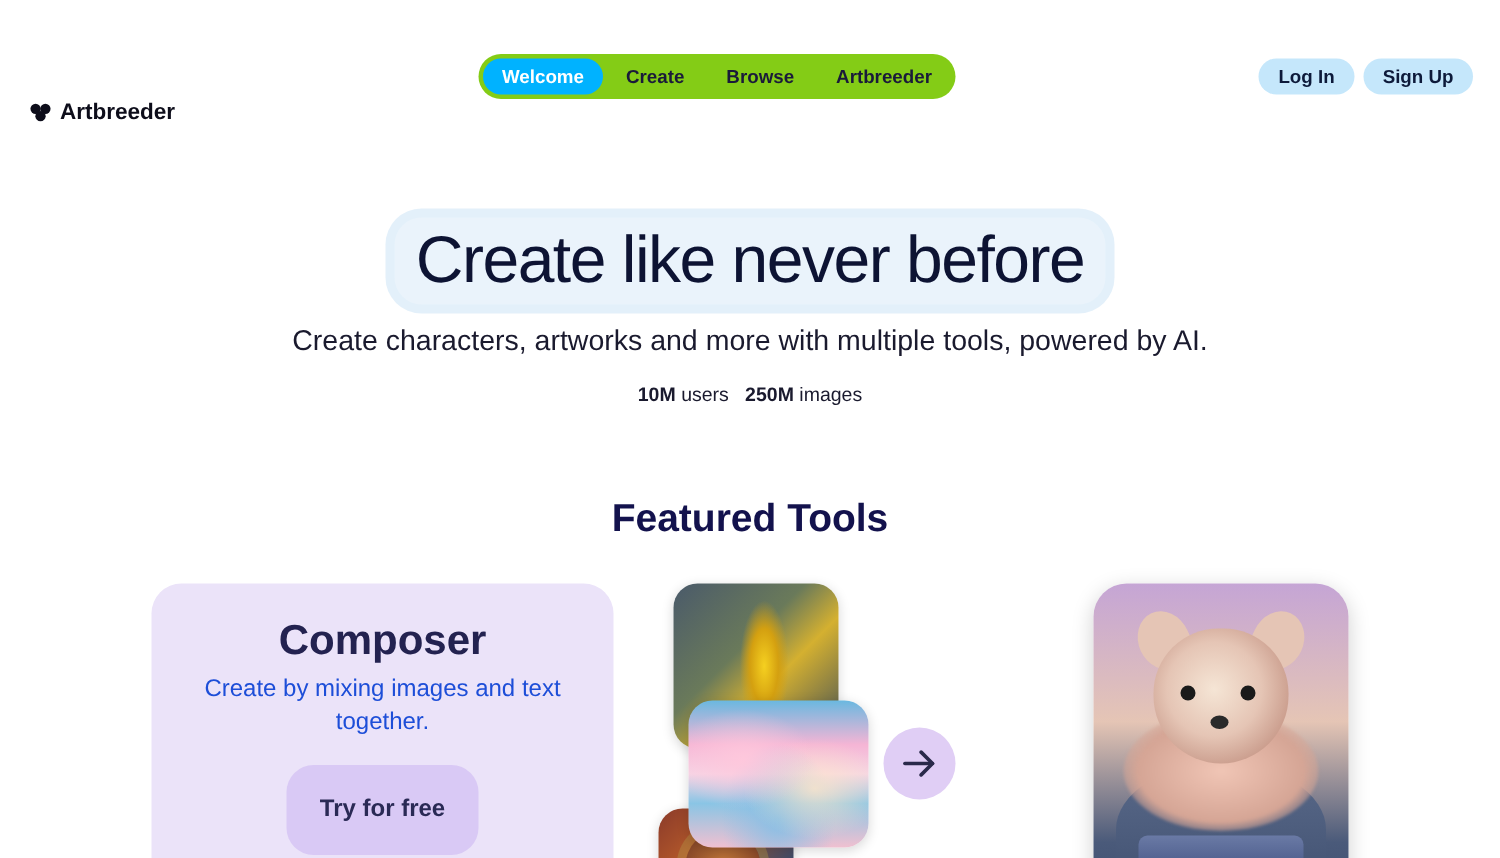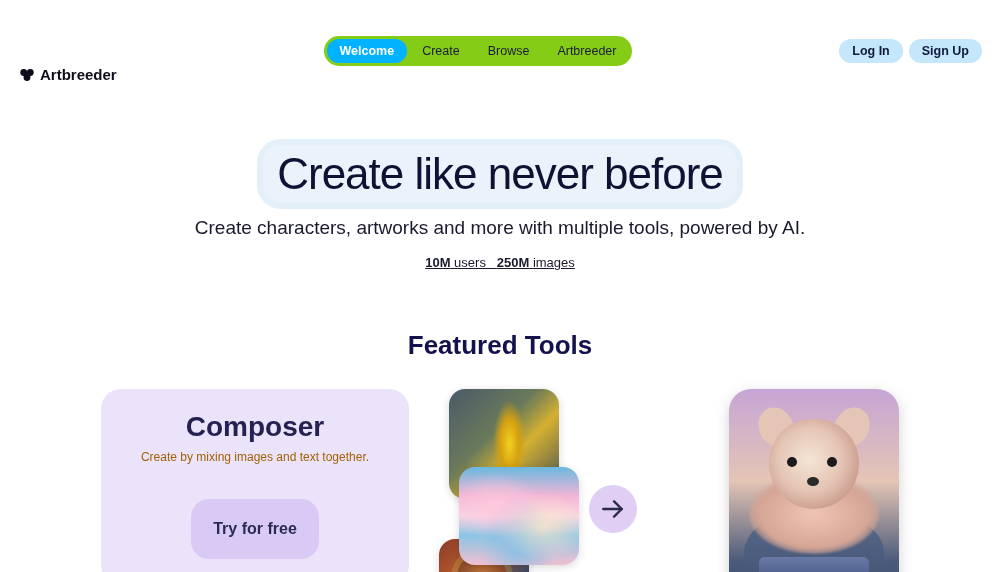--- a/index.html
+++ b/index.html
@@ -38,21 +38,21 @@
       border-radius: 20px;
       display: flex;
       align-items: center;
       padding: 3px;
       gap: 2px;
     }
     .nav-item {
       padding: 5px 13px;
       border-radius: 16px;
       font-size: 12.5px;
-      font-weight: 400;
+      font-weight: 700;
       color: #1a1a3a;
       cursor: pointer;
     }
     .nav-item.active {
       background: #00b2ff;
       color: #ffffff;
       font-weight: 600;
     }
     .auth {
       display: flex;
@@ -86,21 +86,20 @@
     .hero-sub {
       margin-top: 14px;
       font-size: 19px;
       font-weight: 400;
       color: #1a1a2e;
     }
     .stats {
       margin-top: 16px;
       font-size: 13px;
       color: #1a1a2e;
-      text-decoration: underline;
     }
     .stats b { font-weight: 800; }
     
     .featured-title {
       text-align: center;
       margin-top: 60px;
       font-size: 26px;
       font-weight: 800;
       color: #13124d;
     }
@@ -121,24 +120,24 @@
       text-align: center;
       margin-top: 0;
     }
     .composer-title {
       font-size: 28px;
       font-weight: 800;
       color: #232250;
       margin-bottom: 6px;
     }
     .composer-desc {
-      font-size: 12px;
+      font-size: 16px;
       line-height: 1.35;
-      color: #a16207;
-      margin-bottom: 34px;
+      color: #1d4ed8;
+      margin-bottom: 18px;
     }
     .try-btn {
       display: inline-block;
       background: #d9c9f5;
       border-radius: 18px;
       padding: 21px 22px;
       font-size: 16px;
       font-weight: 700;
       color: #2a2a55;
       cursor: pointer;

